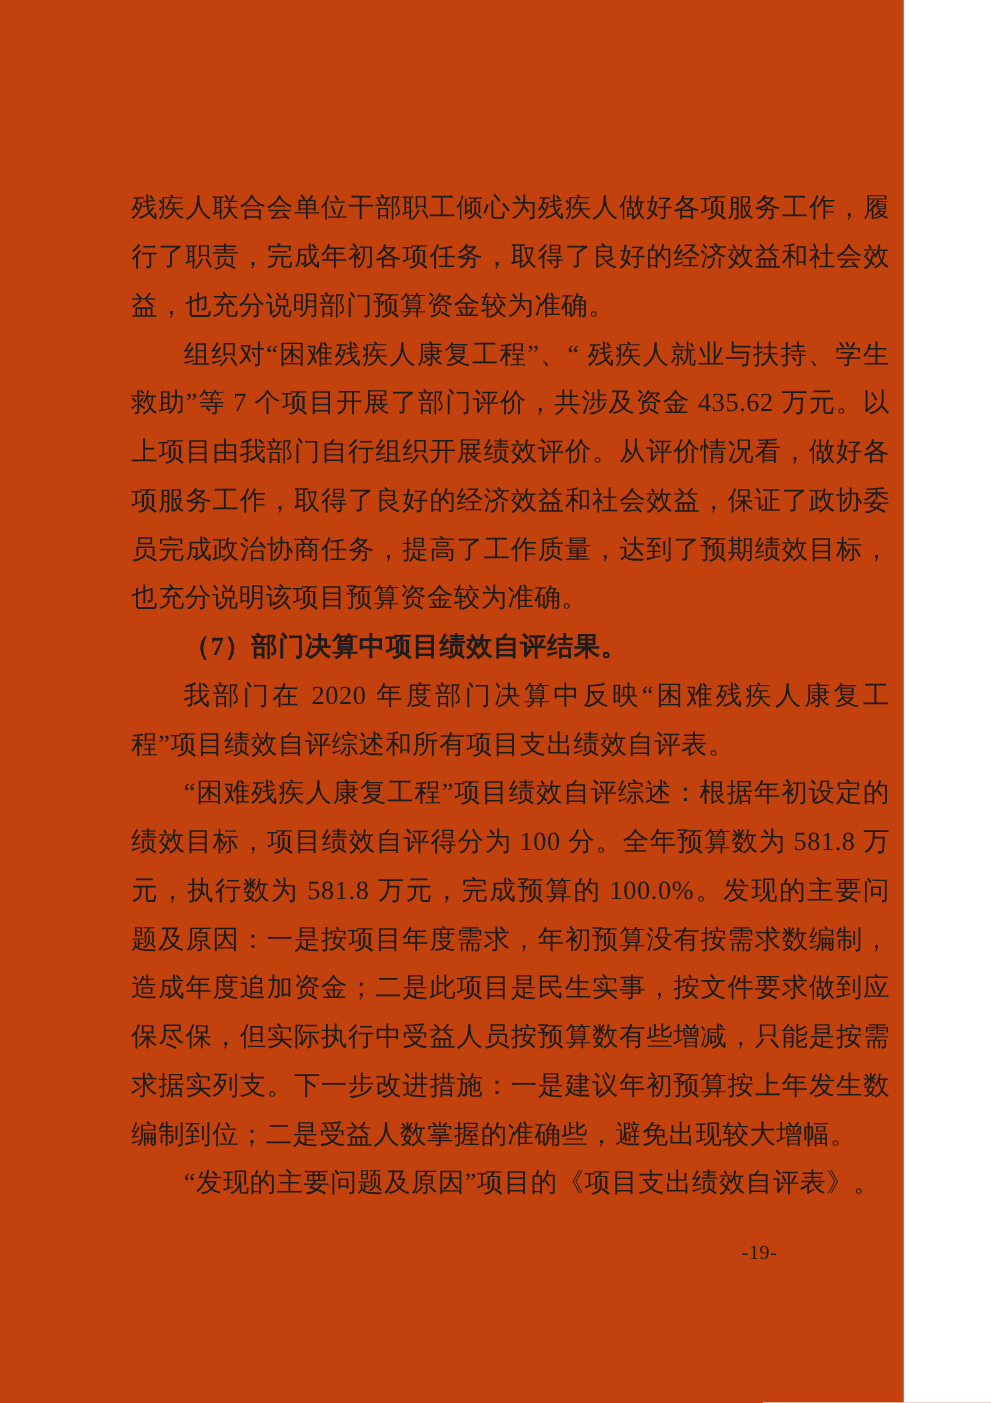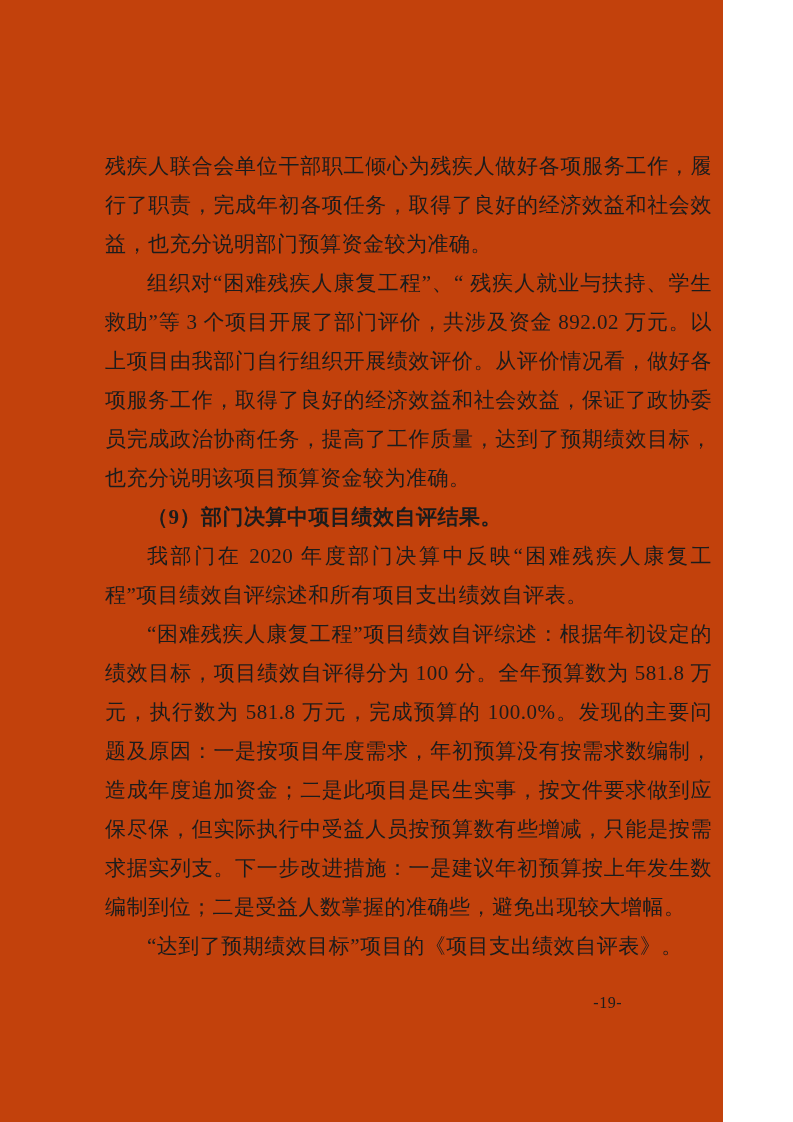--- a/index.html
+++ b/index.html
@@ -52,26 +52,26 @@
   }
 </style>
 </head>
 <body>
 
 <div class="page">
 
   <div class="text-block">
     <p class="para">残疾人联合会单位干部职工倾心为残疾人做好各项服务工作，履行了职责，完成年初各项任务，取得了良好的经济效益和社会效益，也充分说明部门预算资金较为准确。</p>
 
-    <p class="para indent">组织对“困难残疾人康复工程”、“ 残疾人就业与扶持、学生救助”等 3 个项目开展了部门评价，共涉及资金 892.02 万元。以上项目由我部门自行组织开展绩效评价。从评价情况看，做好各项服务工作，取得了良好的经济效益和社会效益，保证了政协委员完成政治协商任务，提高了工作质量，达到了预期绩效目标，也充分说明该项目预算资金较为准确。</p>
+    <p class="para indent">组织对“困难残疾人康复工程”、“ 残疾人就业与扶持、学生救助”等 7 个项目开展了部门评价，共涉及资金 435.62 万元。以上项目由我部门自行组织开展绩效评价。从评价情况看，做好各项服务工作，取得了良好的经济效益和社会效益，保证了政协委员完成政治协商任务，提高了工作质量，达到了预期绩效目标，也充分说明该项目预算资金较为准确。</p>
 
-    <p class="para indent bold">（9）部门决算中项目绩效自评结果。</p>
+    <p class="para indent bold">（7）部门决算中项目绩效自评结果。</p>
 
     <p class="para indent">我部门在 2020 年度部门决算中反映“困难残疾人康复工程”项目绩效自评综述和所有项目支出绩效自评表。</p>
 
     <p class="para indent">“困难残疾人康复工程”项目绩效自评综述：根据年初设定的绩效目标，项目绩效自评得分为 100 分。全年预算数为 581.8 万元，执行数为 581.8 万元，完成预算的 100.0%。发现的主要问题及原因：一是按项目年度需求，年初预算没有按需求数编制，造成年度追加资金；二是此项目是民生实事，按文件要求做到应保尽保，但实际执行中受益人员按预算数有些增减，只能是按需求据实列支。下一步改进措施：一是建议年初预算按上年发生数编制到位；二是受益人数掌握的准确些，避免出现较大增幅。</p>
 
-    <p class="para indent">“达到了预期绩效目标”项目的《项目支出绩效自评表》。</p>
+    <p class="para indent">“发现的主要问题及原因”项目的《项目支出绩效自评表》。</p>
   </div>
 
   <div class="page-number">-19-</div>
 
 </div>
 
 </body></html>

